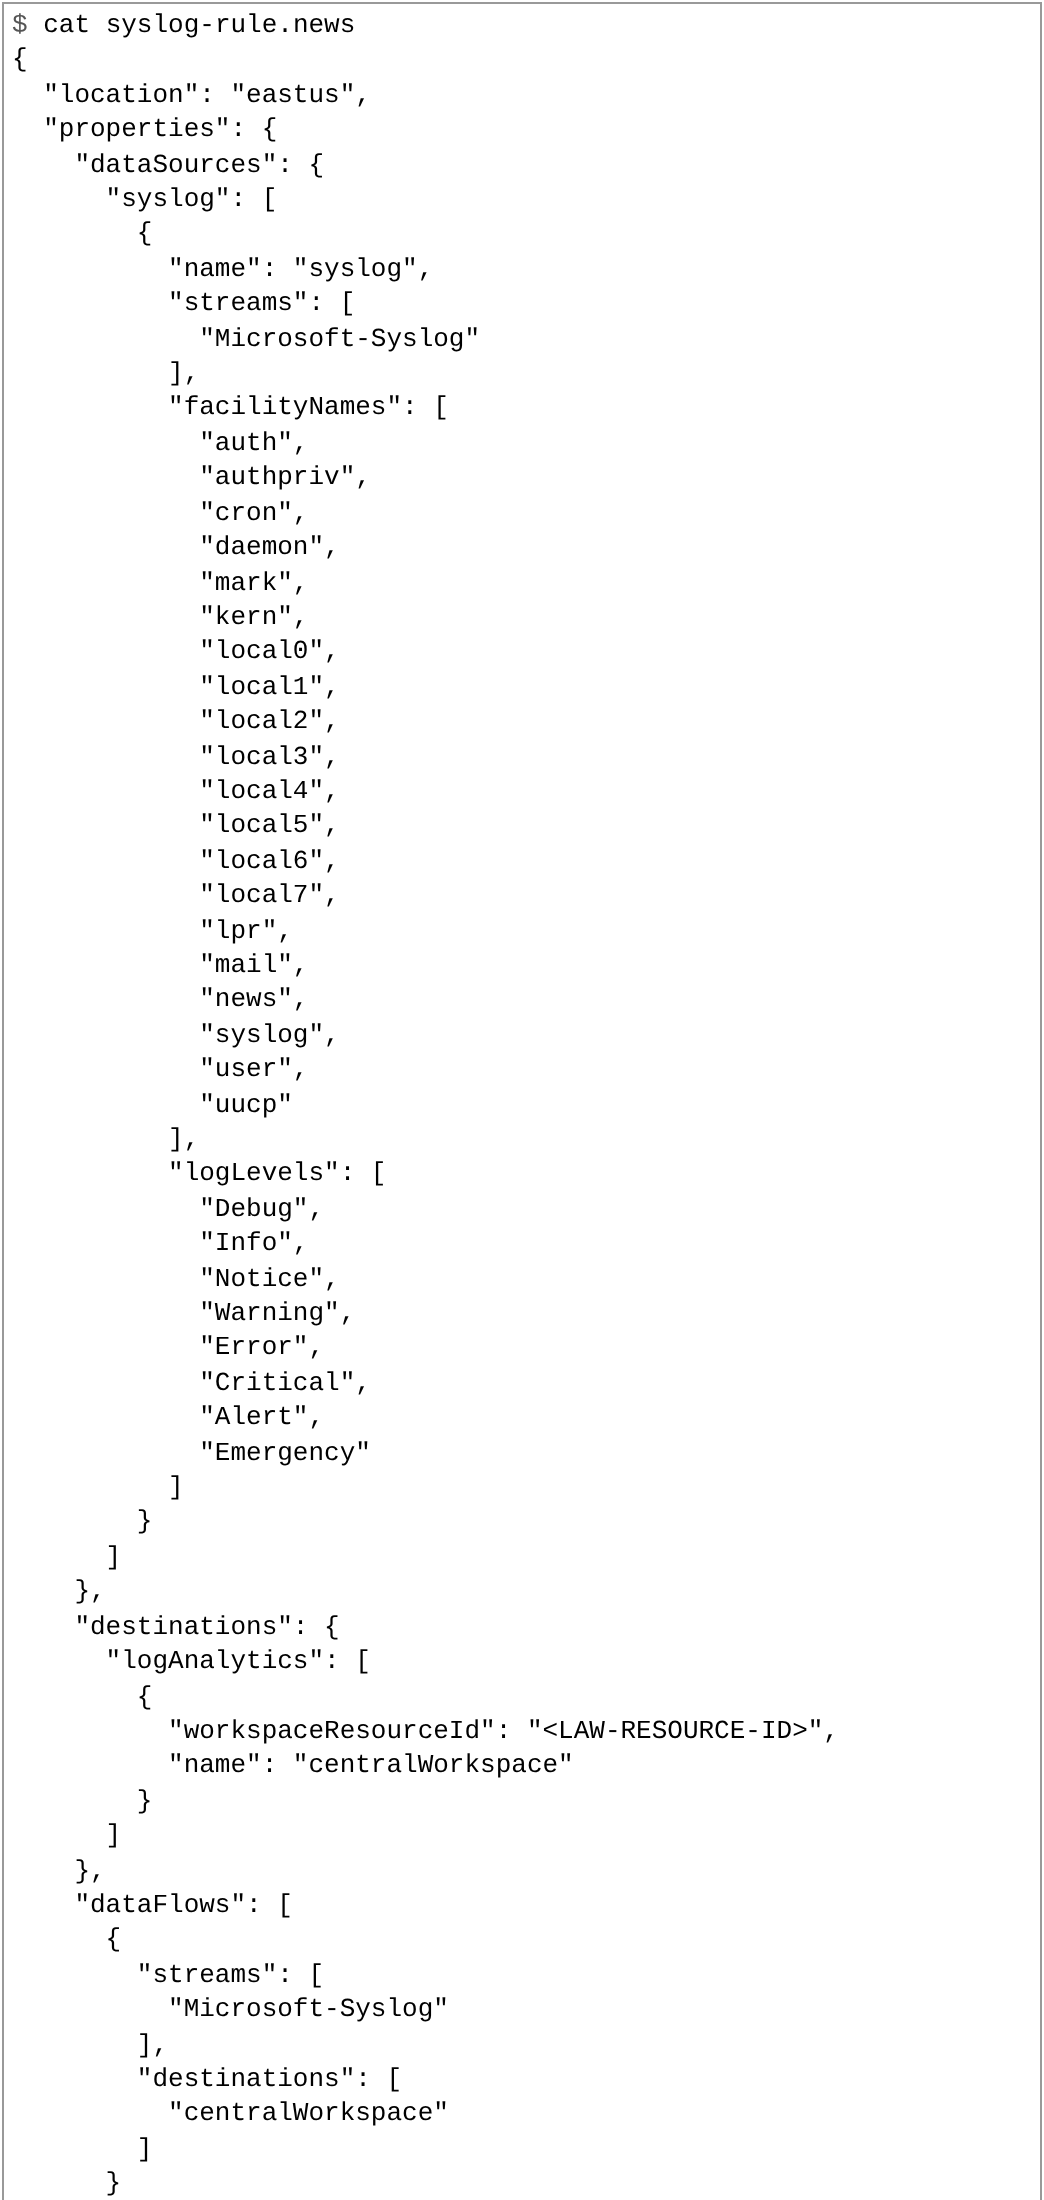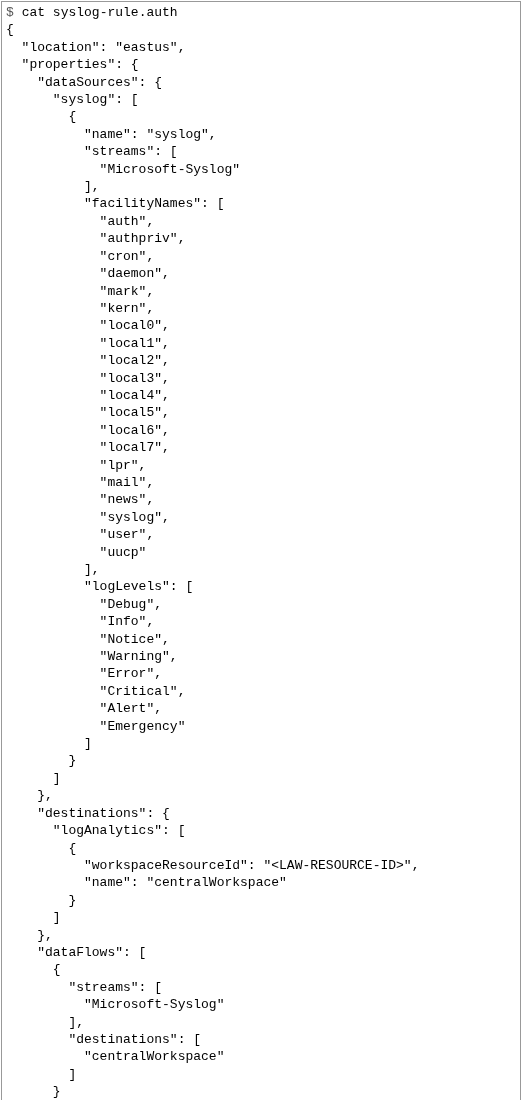--- a/index.html
+++ b/index.html
@@ -25,21 +25,21 @@
     .prompt {
       color: #555;
     }
     .cmd-line {
       display: inline;
     }
   </style>
 </head>
 <body>
 
-<div class="terminal-output"><span class="prompt">$</span> <span class="cmd-line">cat syslog-rule.auth</span>
+<div class="terminal-output"><span class="prompt">$</span> <span class="cmd-line">cat syslog-rule.news</span>
 <span id="json-output">{
   "location": "eastus",
   "properties": {
     "dataSources": {
       "syslog": [
         {
           "name": "syslog",
           "streams": [
             "Microsoft-Syslog"
           ],

